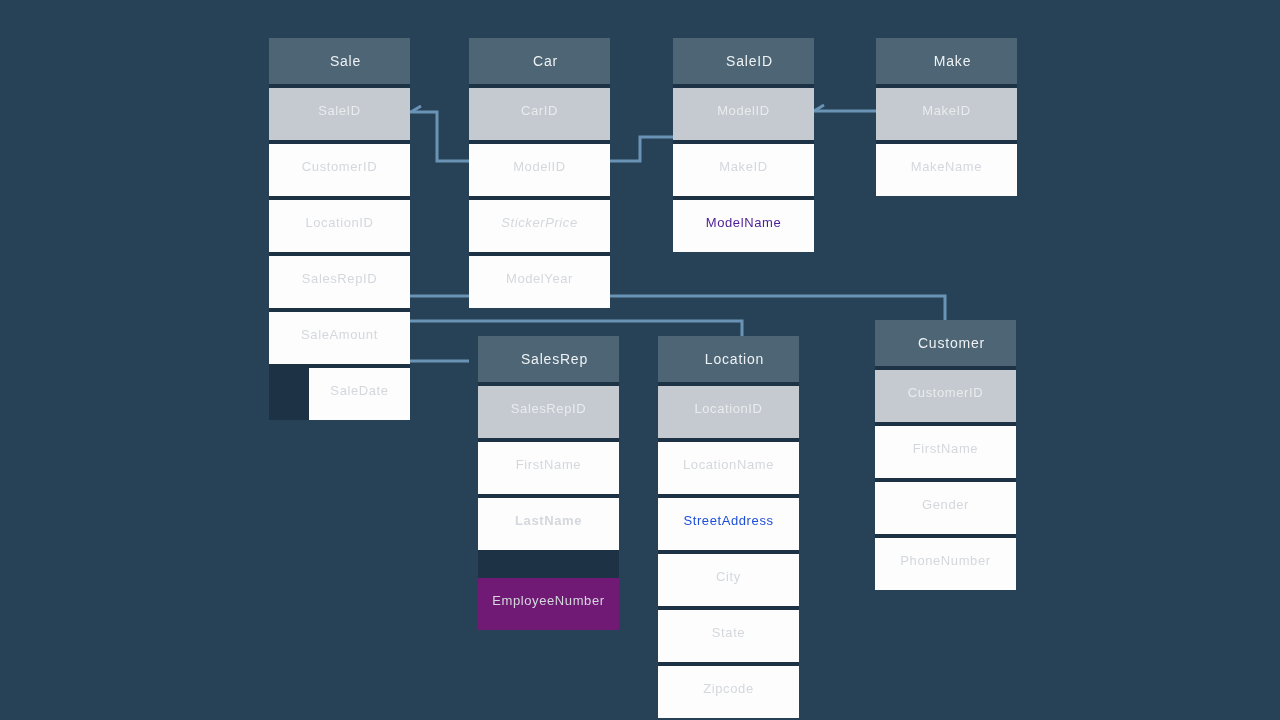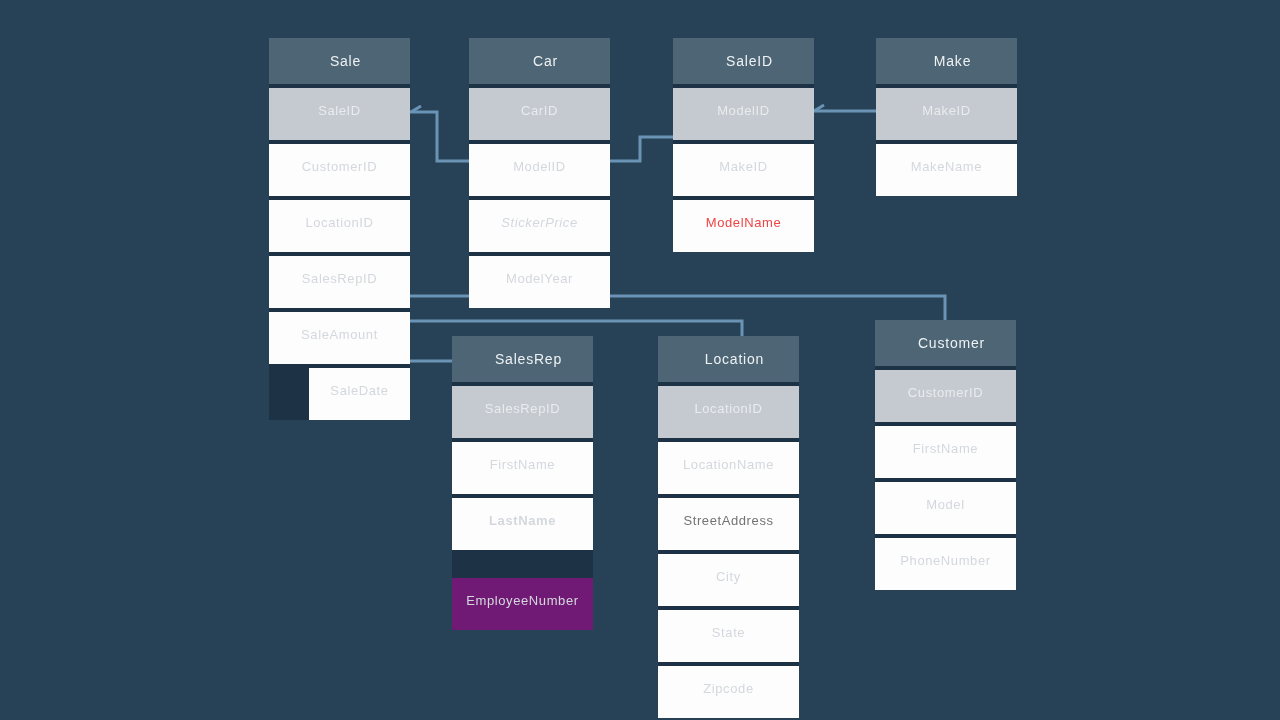--- a/index.html
+++ b/index.html
@@ -74,43 +74,43 @@
       <div class="thead" style="background: rgb(77, 101, 116); color: rgb(238, 242, 244);">Car</div>
       <div class="row pk" style="background: rgb(197, 202, 208); color: rgb(233, 236, 238);">CarID</div>
       <div class="row" style="background: rgb(253, 253, 254); color: rgb(212, 216, 220);">ModelID</div>
       <div class="row" style="background: rgb(253, 253, 254); color: rgb(212, 216, 220); font-style: italic;">StickerPrice</div>
       <div class="row" style="background: rgb(253, 253, 254); color: rgb(212, 216, 220);">ModelYear</div>
     </div>
     <div class="table" style="left: 673px; top: 38px; width: 141px; background: rgb(29, 50, 69);">
       <div class="thead" style="background: rgb(77, 101, 116); color: rgb(238, 242, 244);">SaleID</div>
       <div class="row pk" style="background: rgb(197, 202, 208); color: rgb(233, 236, 238);">ModelID</div>
       <div class="row" style="background: rgb(253, 253, 254); color: rgb(212, 216, 220);">MakeID</div>
-      <div class="row" style="background: rgb(253, 253, 254); color: #ef4444;">ModelName</div>
+      <div class="row" style="background: rgb(253, 253, 254); color: #4c1d95;">ModelName</div>
     </div>
     <div class="table" style="left: 876px; top: 38px; width: 141px; background: rgb(29, 50, 69);">
       <div class="thead" style="background: rgb(77, 101, 116); color: rgb(238, 242, 244);">Make</div>
       <div class="row pk" style="background: rgb(197, 202, 208); color: rgb(233, 236, 238);">MakeID</div>
       <div class="row" style="background: rgb(253, 253, 254); color: rgb(212, 216, 220);">MakeName</div>
     </div>
-    <div class="table" style="left: 452px; top: 336px; width: 141px; background: rgb(29, 50, 69);">
+    <div class="table" style="left: 478px; top: 336px; width: 141px; background: rgb(29, 50, 69);">
       <div class="thead" style="background: rgb(77, 101, 116); color: rgb(238, 242, 244);">SalesRep</div>
       <div class="row pk" style="background: rgb(197, 202, 208); color: rgb(233, 236, 238);">SalesRepID</div>
       <div class="row" style="background: rgb(253, 253, 254); color: rgb(212, 216, 220);">FirstName</div>
       <div class="row" style="background: rgb(253, 253, 254); color: rgb(212, 216, 220); font-weight: bold;">LastName</div>
       <div class="row" style="background: #701a75; color: rgb(212, 216, 220); margin-top: 24px;">EmployeeNumber</div>
     </div>
     <div class="table" style="left: 658px; top: 336px; width: 141px; background: rgb(29, 50, 69);">
       <div class="thead" style="background: rgb(77, 101, 116); color: rgb(238, 242, 244);">Location</div>
       <div class="row pk" style="background: rgb(197, 202, 208); color: rgb(233, 236, 238);">LocationID</div>
       <div class="row" style="background: rgb(253, 253, 254); color: rgb(212, 216, 220);">LocationName</div>
-      <div class="row" style="background: rgb(253, 253, 254); color: #737373;">StreetAddress</div>
+      <div class="row" style="background: rgb(253, 253, 254); color: #1d4ed8;">StreetAddress</div>
       <div class="row" style="background: rgb(253, 253, 254); color: rgb(212, 216, 220);">City</div>
       <div class="row" style="background: rgb(253, 253, 254); color: rgb(212, 216, 220);">State</div>
       <div class="row" style="background: rgb(253, 253, 254); color: rgb(212, 216, 220);">Zipcode</div>
     </div>
     <div class="table" style="left: 875px; top: 320px; width: 141px; background: rgb(29, 50, 69);">
       <div class="thead" style="background: rgb(77, 101, 116); color: rgb(238, 242, 244);">Customer</div>
       <div class="row pk" style="background: rgb(197, 202, 208); color: rgb(233, 236, 238);">CustomerID</div>
       <div class="row" style="background: rgb(253, 253, 254); color: rgb(212, 216, 220);">FirstName</div>
-      <div class="row" style="background: rgb(253, 253, 254); color: rgb(212, 216, 220);">Model</div>
+      <div class="row" style="background: rgb(253, 253, 254); color: rgb(212, 216, 220);">Gender</div>
       <div class="row" style="background: rgb(253, 253, 254); color: rgb(212, 216, 220);">PhoneNumber</div>
     </div>
   </div>
 
 </body></html>

